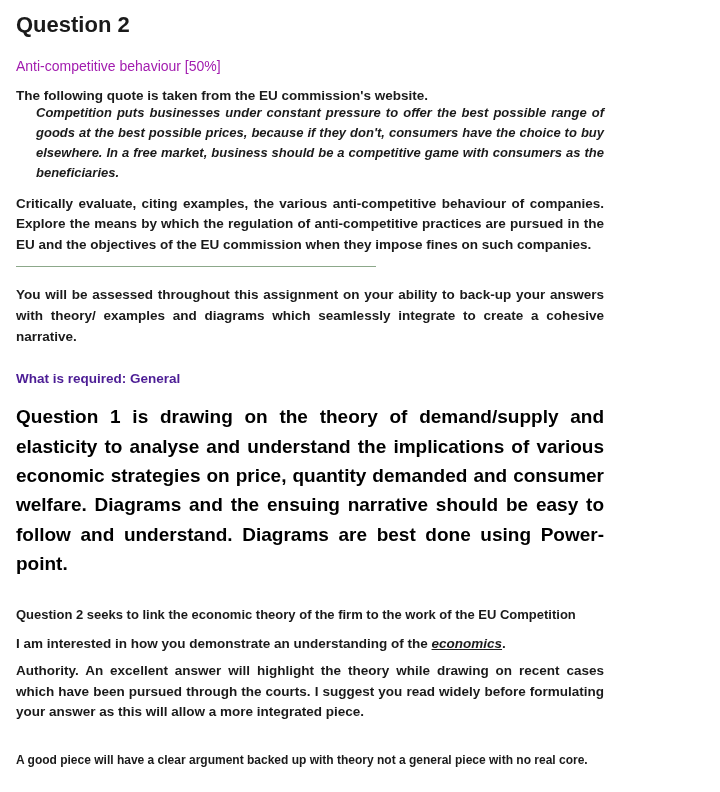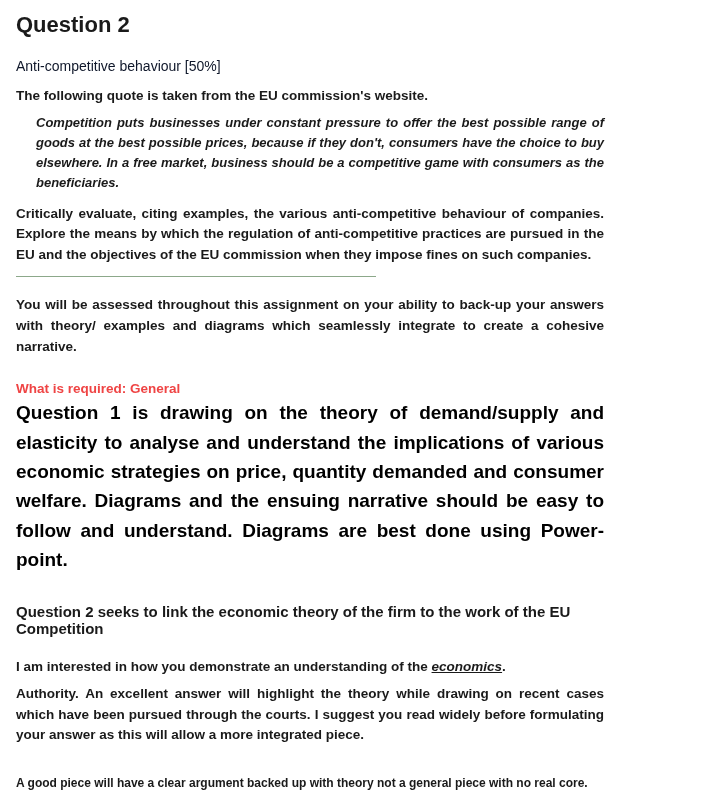--- a/index.html
+++ b/index.html
@@ -25,30 +25,29 @@
 
     .question-title {
       font-size: 22px;
       font-weight: bold;
       color: #1a1a1a;
       margin-bottom: 2px;
     }
 
     .question-subtitle {
       font-size: 14px;
-      color: #0f172a;
+      color: #a21caf;
       margin-bottom: 14px;
       margin-top: 20px;
     }
 
     .section-intro {
       font-size: 13.5px;
       font-weight: bold;
       color: #1a1a1a;
-      margin-bottom: 10px;
     }
 
     .quote-block {
       margin-left: 20px;
       margin-bottom: 10px;
     }
 
     .quote-text {
       font-size: 13px;
       font-style: italic;
@@ -80,42 +79,42 @@
       font-weight: bold;
       color: #1a1a1a;
       line-height: 1.55;
       margin-bottom: 13px;
       text-align: justify;
     }
 
     .required-heading {
       font-size: 13.5px;
       font-weight: bold;
-      color: #ef4444;
-      margin-bottom: 2px;
+      color: #4c1d95;
+      margin-bottom: 16px;
     }
 
     .body-text {
       font-size: 19px;
       font-weight: bold;
       color: #000000;
       line-height: 1.55;
       margin-bottom: 8px;
       text-align: justify;
     }
 
     .q2-section {
       margin-top: 10px;
     }
 
     .q2-heading {
-      font-size: 15px;
+      font-size: 13px;
       font-weight: bold;
       color: #1a1a1a;
-      margin-bottom: 20px;
+      margin-bottom: 12px;
     }
 
     .q2-body {
       font-size: 13.5px;
       font-weight: bold;
       color: #1a1a1a;
       line-height: 1.55;
       margin-bottom: 6px;
       text-align: justify;
     }

